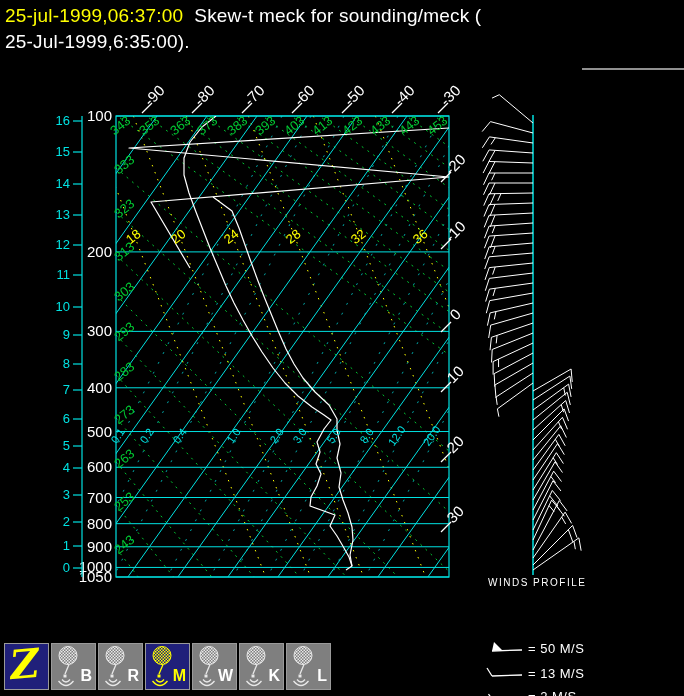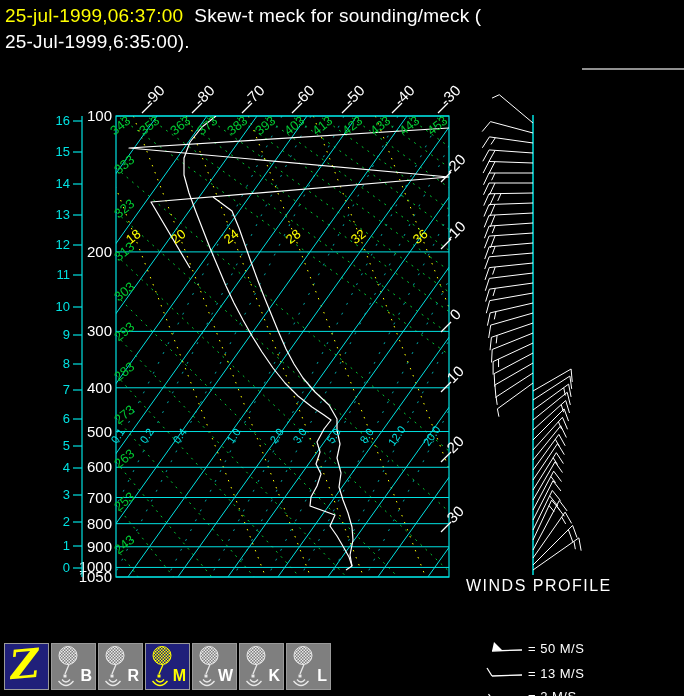--- a/index.html
+++ b/index.html
@@ -3,21 +3,21 @@
 <meta charset="utf-8">
 <style>
   html,body{margin:0;padding:0;background:#000;}
   body{width:684px;height:696px;position:relative;overflow:hidden;
        font-family:"Liberation Sans",sans-serif;}
   .abs{position:absolute;}
   #title{left:5px;top:3px;font-size:19px;line-height:26px;color:#ffffff;
          white-space:pre-wrap;letter-spacing:.2px;}
   #title .ts{color:#ffff00;margin-top:48px;}
   #grayline{left:582px;top:68px;width:102px;height:2px;background:#909090;}
-  #legend-title{left:466px;top:577px;color:#fff;font-size:16px;letter-spacing:1.5px;}
+  #legend-title{left:488px;top:577px;color:#fff;font-size:10px;letter-spacing:1.5px;}
   .legrow{left:486px;color:#fff;font-size:13px;height:16px;display:flex;align-items:flex-end;margin-top:41px;}
   .legrow svg{margin-right:4px;}
   .legrow span{line-height:13px;letter-spacing:.5px;}
   #toolbar{left:4px;top:643px;display:flex;gap:2px;}
   .tbtn{width:45px;height:47px;background:#7f7f7f;border:1px solid #9a9a9a;
         box-sizing:border-box;position:relative;padding:0;}
   .tbtn.sel{background:#20207a;}
   .tbtn .letter{position:absolute;right:3px;bottom:4px;font-weight:bold;font-size:16px;
         color:#ffffff;font-family:"Liberation Sans",sans-serif;}
   .tbtn.sel .letter{color:#ffff00;}

